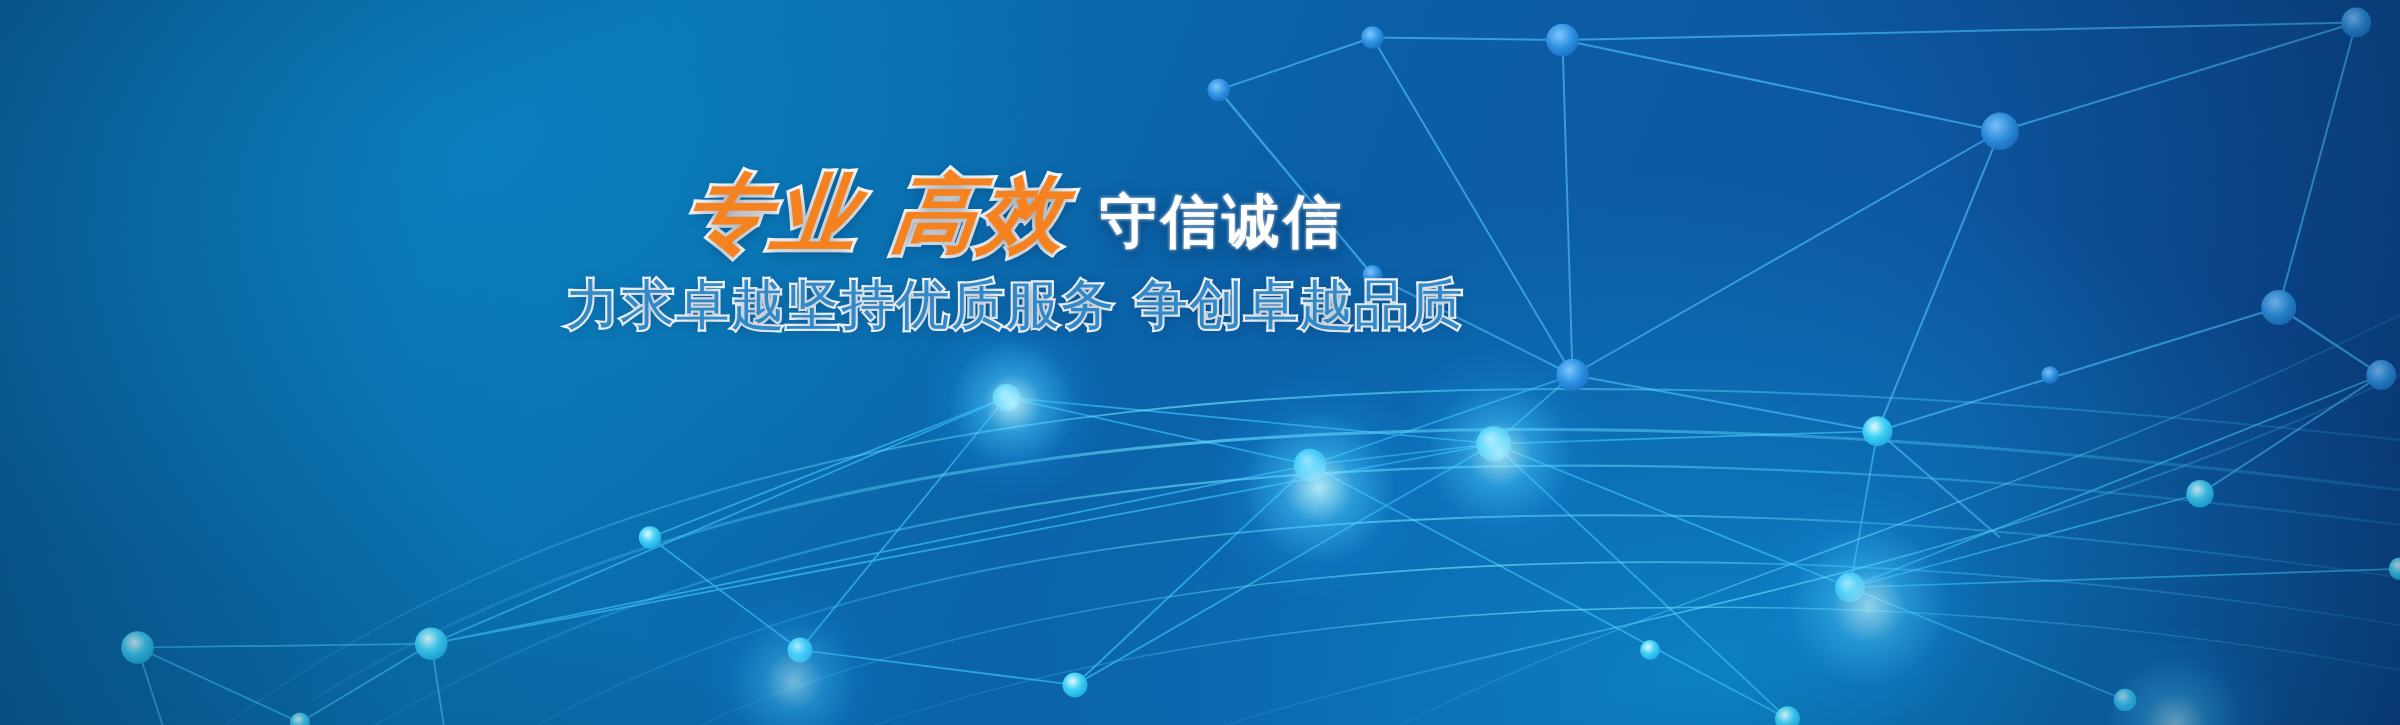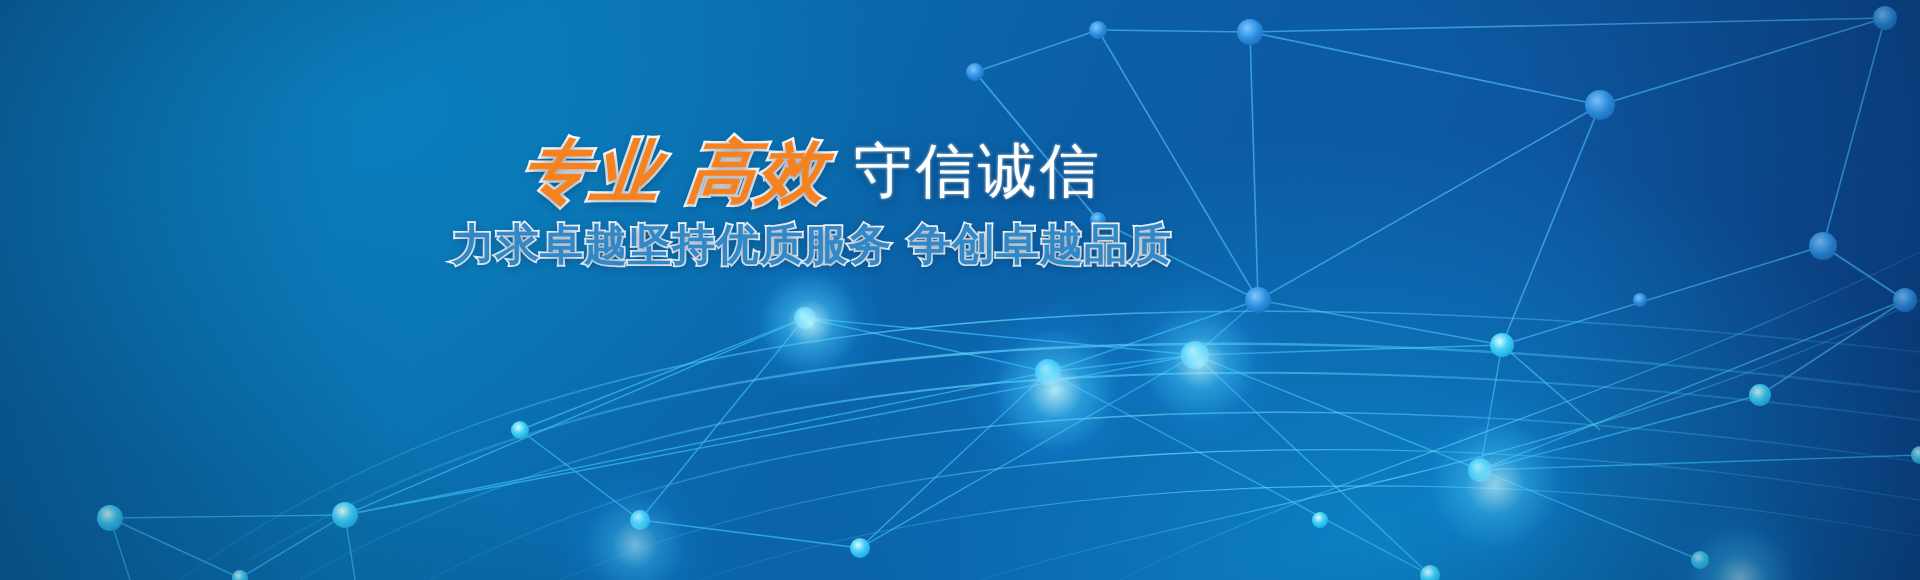--- a/index.html
+++ b/index.html
@@ -44,33 +44,33 @@
     color:#F5821F;
     letter-spacing:2px;
     -webkit-text-stroke:5px #ffffff;
     paint-order:stroke fill;
     text-shadow:0 3px 10px rgba(2,30,70,0.45);
     margin-right:26px;
     transform:skewX(-6deg);
   }
   .h-white{
     font-family:"DejaVu Sans", sans-serif;
-    font-size:59px; line-height:1;
-    font-weight:normal;
+    font-size:46px; line-height:1;
+    font-weight:bold;
     color:#ffffff;
     letter-spacing:3px;
     text-shadow:0 0 3px rgba(255,255,255,0.85), 0 3px 12px rgba(2,30,70,0.55);
     padding-bottom:6px;
     text-align:right;
   }
   .subline{
     margin-top:14px;
     font-family:"DejaVu Sans", sans-serif;
     font-size:43px; line-height:1.12;
-    font-weight:bold;
+    font-weight:normal;
     color:#2f88c8;
     letter-spacing:1px;
     white-space:nowrap;
     -webkit-text-stroke:3.5px #ffffff;
     paint-order:stroke fill;
     text-shadow:0 2px 10px rgba(2,30,70,0.45);
   }
 </style>
 </head>
 <body>

